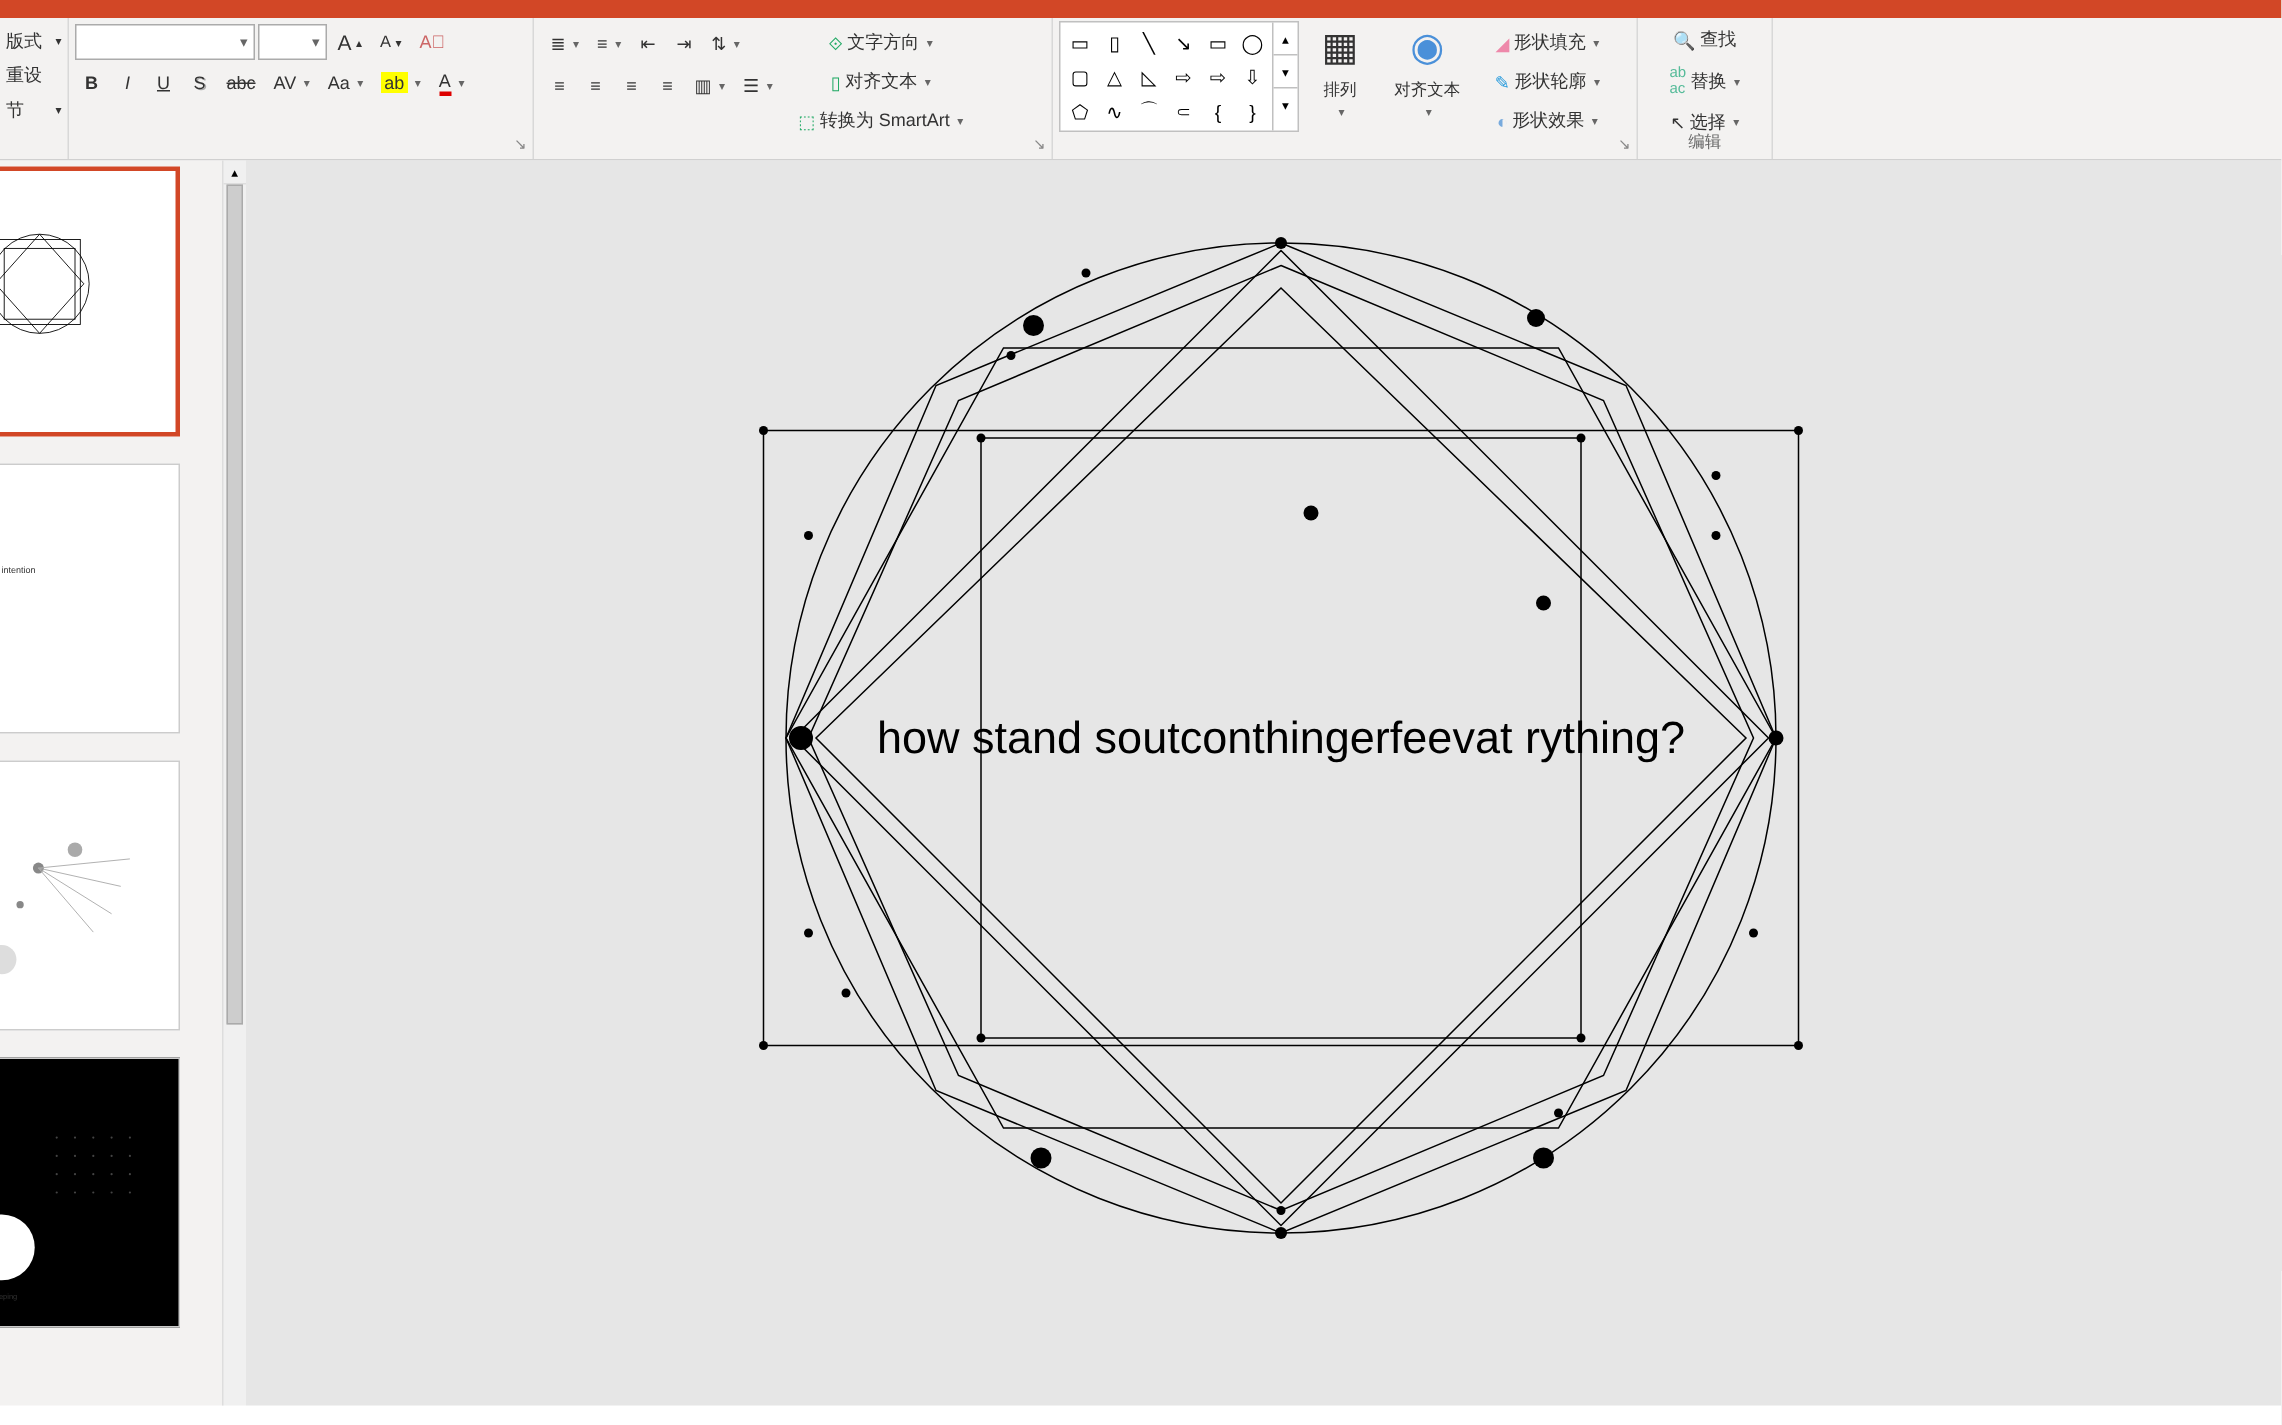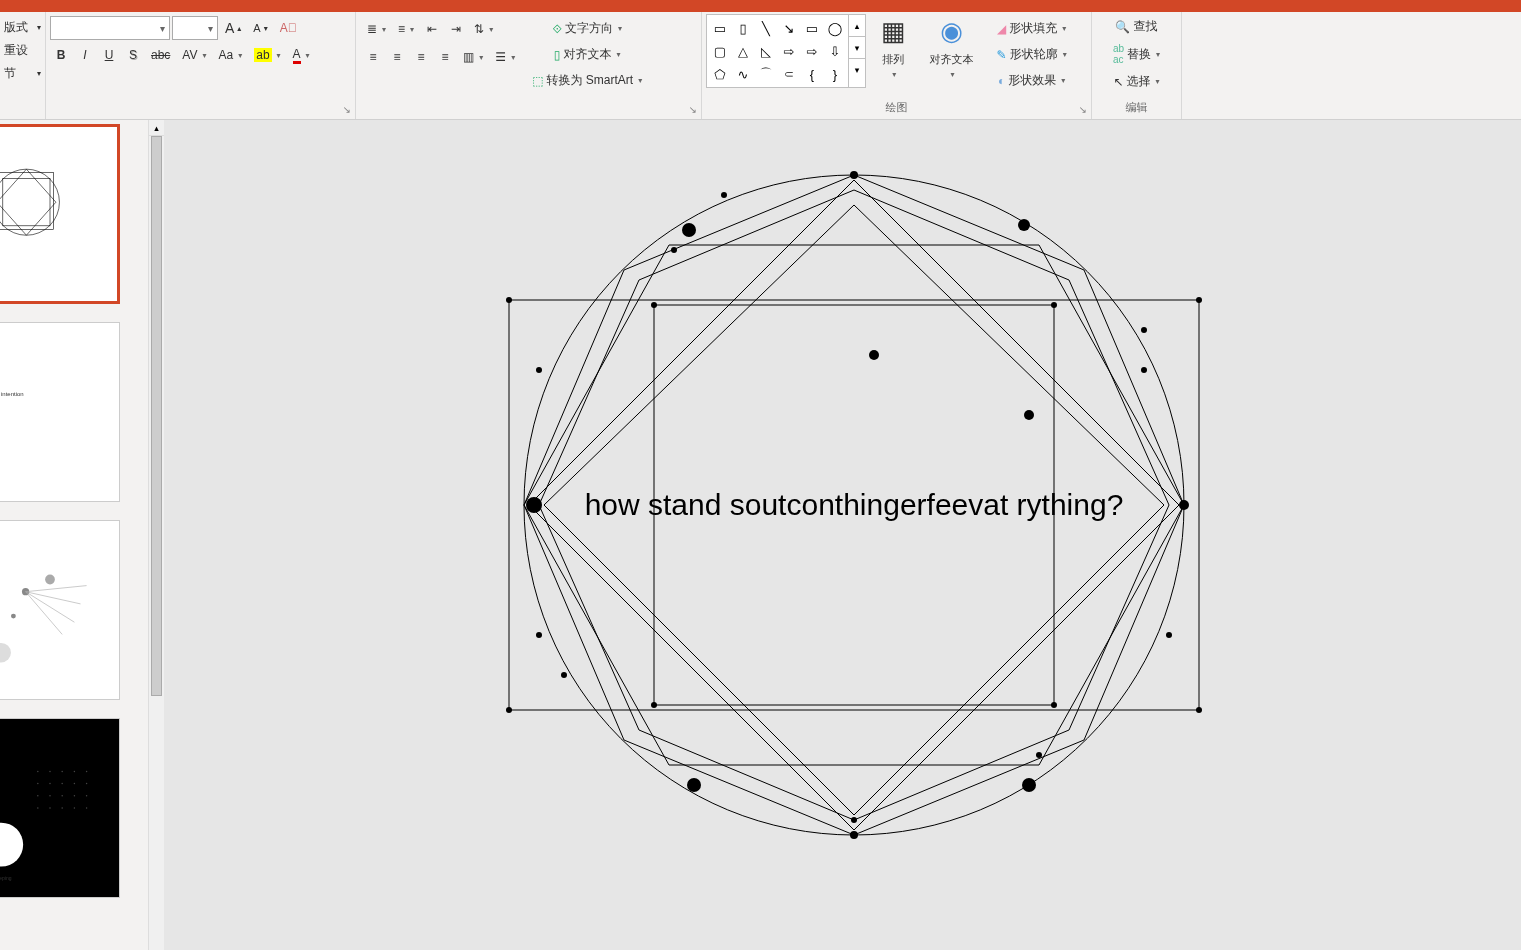--- a/index.html
+++ b/index.html
@@ -2,21 +2,21 @@
 <html><head>
   <meta charset="utf-8">
   <style>
     * { margin: 0; padding: 0; box-sizing: border-box; }
     body { font-family: "Microsoft YaHei", sans-serif; background: #fff; width: 1521px; height: 950px; overflow: hidden; }
     
     
     .title-bar { height: 12px; background: #d24726; width: 100%; }
     
     
-    .ribbon { background: #f3f2f1; border-bottom: 1px solid #d0d0d0; height: 108px; display: flex; }
+    .ribbon { background: #f3f2f1; border-bottom: 1px solid #d0d0d0; height: 95px; display: flex; }
     
     .ribbon-group { border-right: 1px solid #d8d8d8; display: flex; flex-direction: column; padding: 2px 4px 0 4px; position: relative; }
     .ribbon-group-label { font-size: 11px; color: #666; text-align: center; padding: 2px 0 4px 0; position: absolute; bottom: 0; left: 0; right: 0; }
     .launcher { position: absolute; bottom: 4px; right: 4px; font-size: 10px; color: #888; cursor: pointer; }
     
     .ribbon-content { display: flex; flex-direction: column; flex: 1; }
     .ribbon-row { display: flex; align-items: center; gap: 2px; padding: 2px 0; }
     
     .rbtn { display: inline-flex; align-items: center; justify-content: center; padding: 3px 5px; font-size: 12px; color: #333; cursor: pointer; border: 1px solid transparent; gap: 3px; white-space: nowrap; }
     .rbtn.small { padding: 2px 4px; min-width: 22px; height: 22px; }
@@ -233,21 +233,20 @@
             <span>形状轮廓</span>
             <span class="dd">▾</span>
           </span>
         <span class="rbtn">
             <span style="color:#7ad">◐</span>
             <span>形状效果</span>
             <span class="dd">▾</span>
           </span>
       </div>
     </div>
-    <div class="ribbon-group-label">绘图</div>
     <span class="launcher">↘</span>
   </div>
 
   <div class="ribbon-group" style="width:90px">
     <div class="ribbon-content">
       <span class="rbtn">
           <span style="color:#5b9">🔍</span>
           <span>查找</span>
         </span>
       <span class="rbtn">

